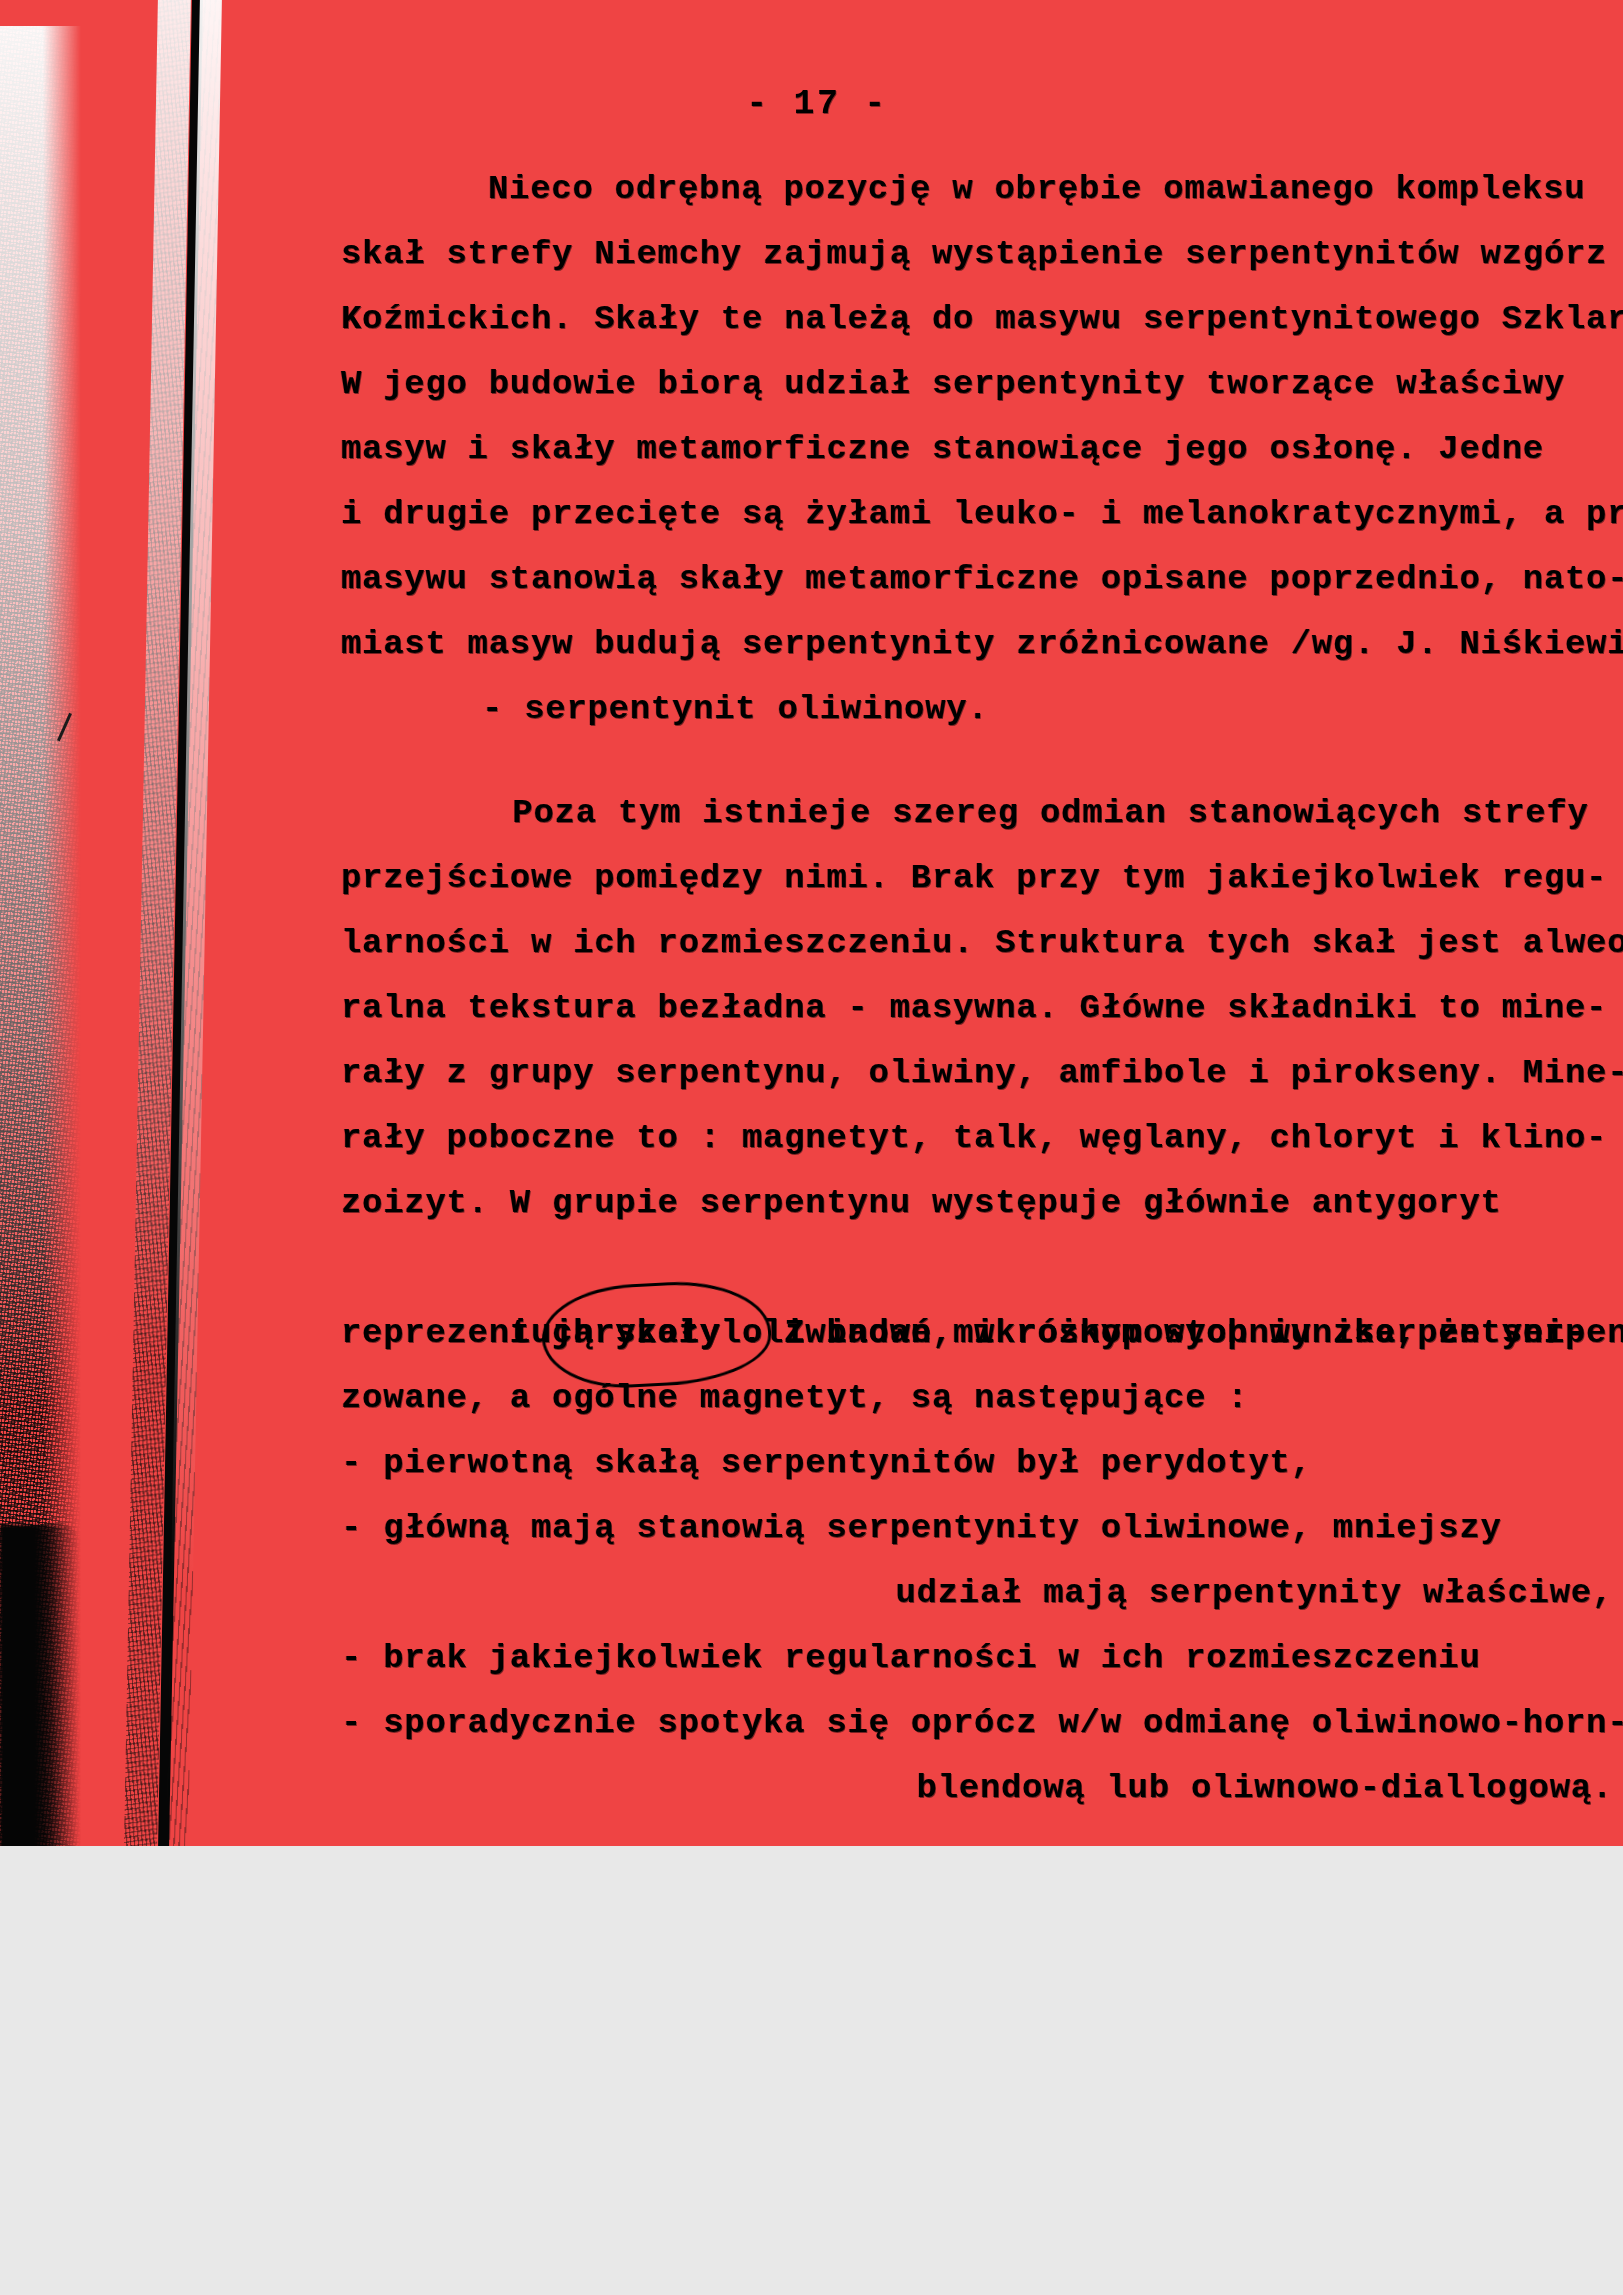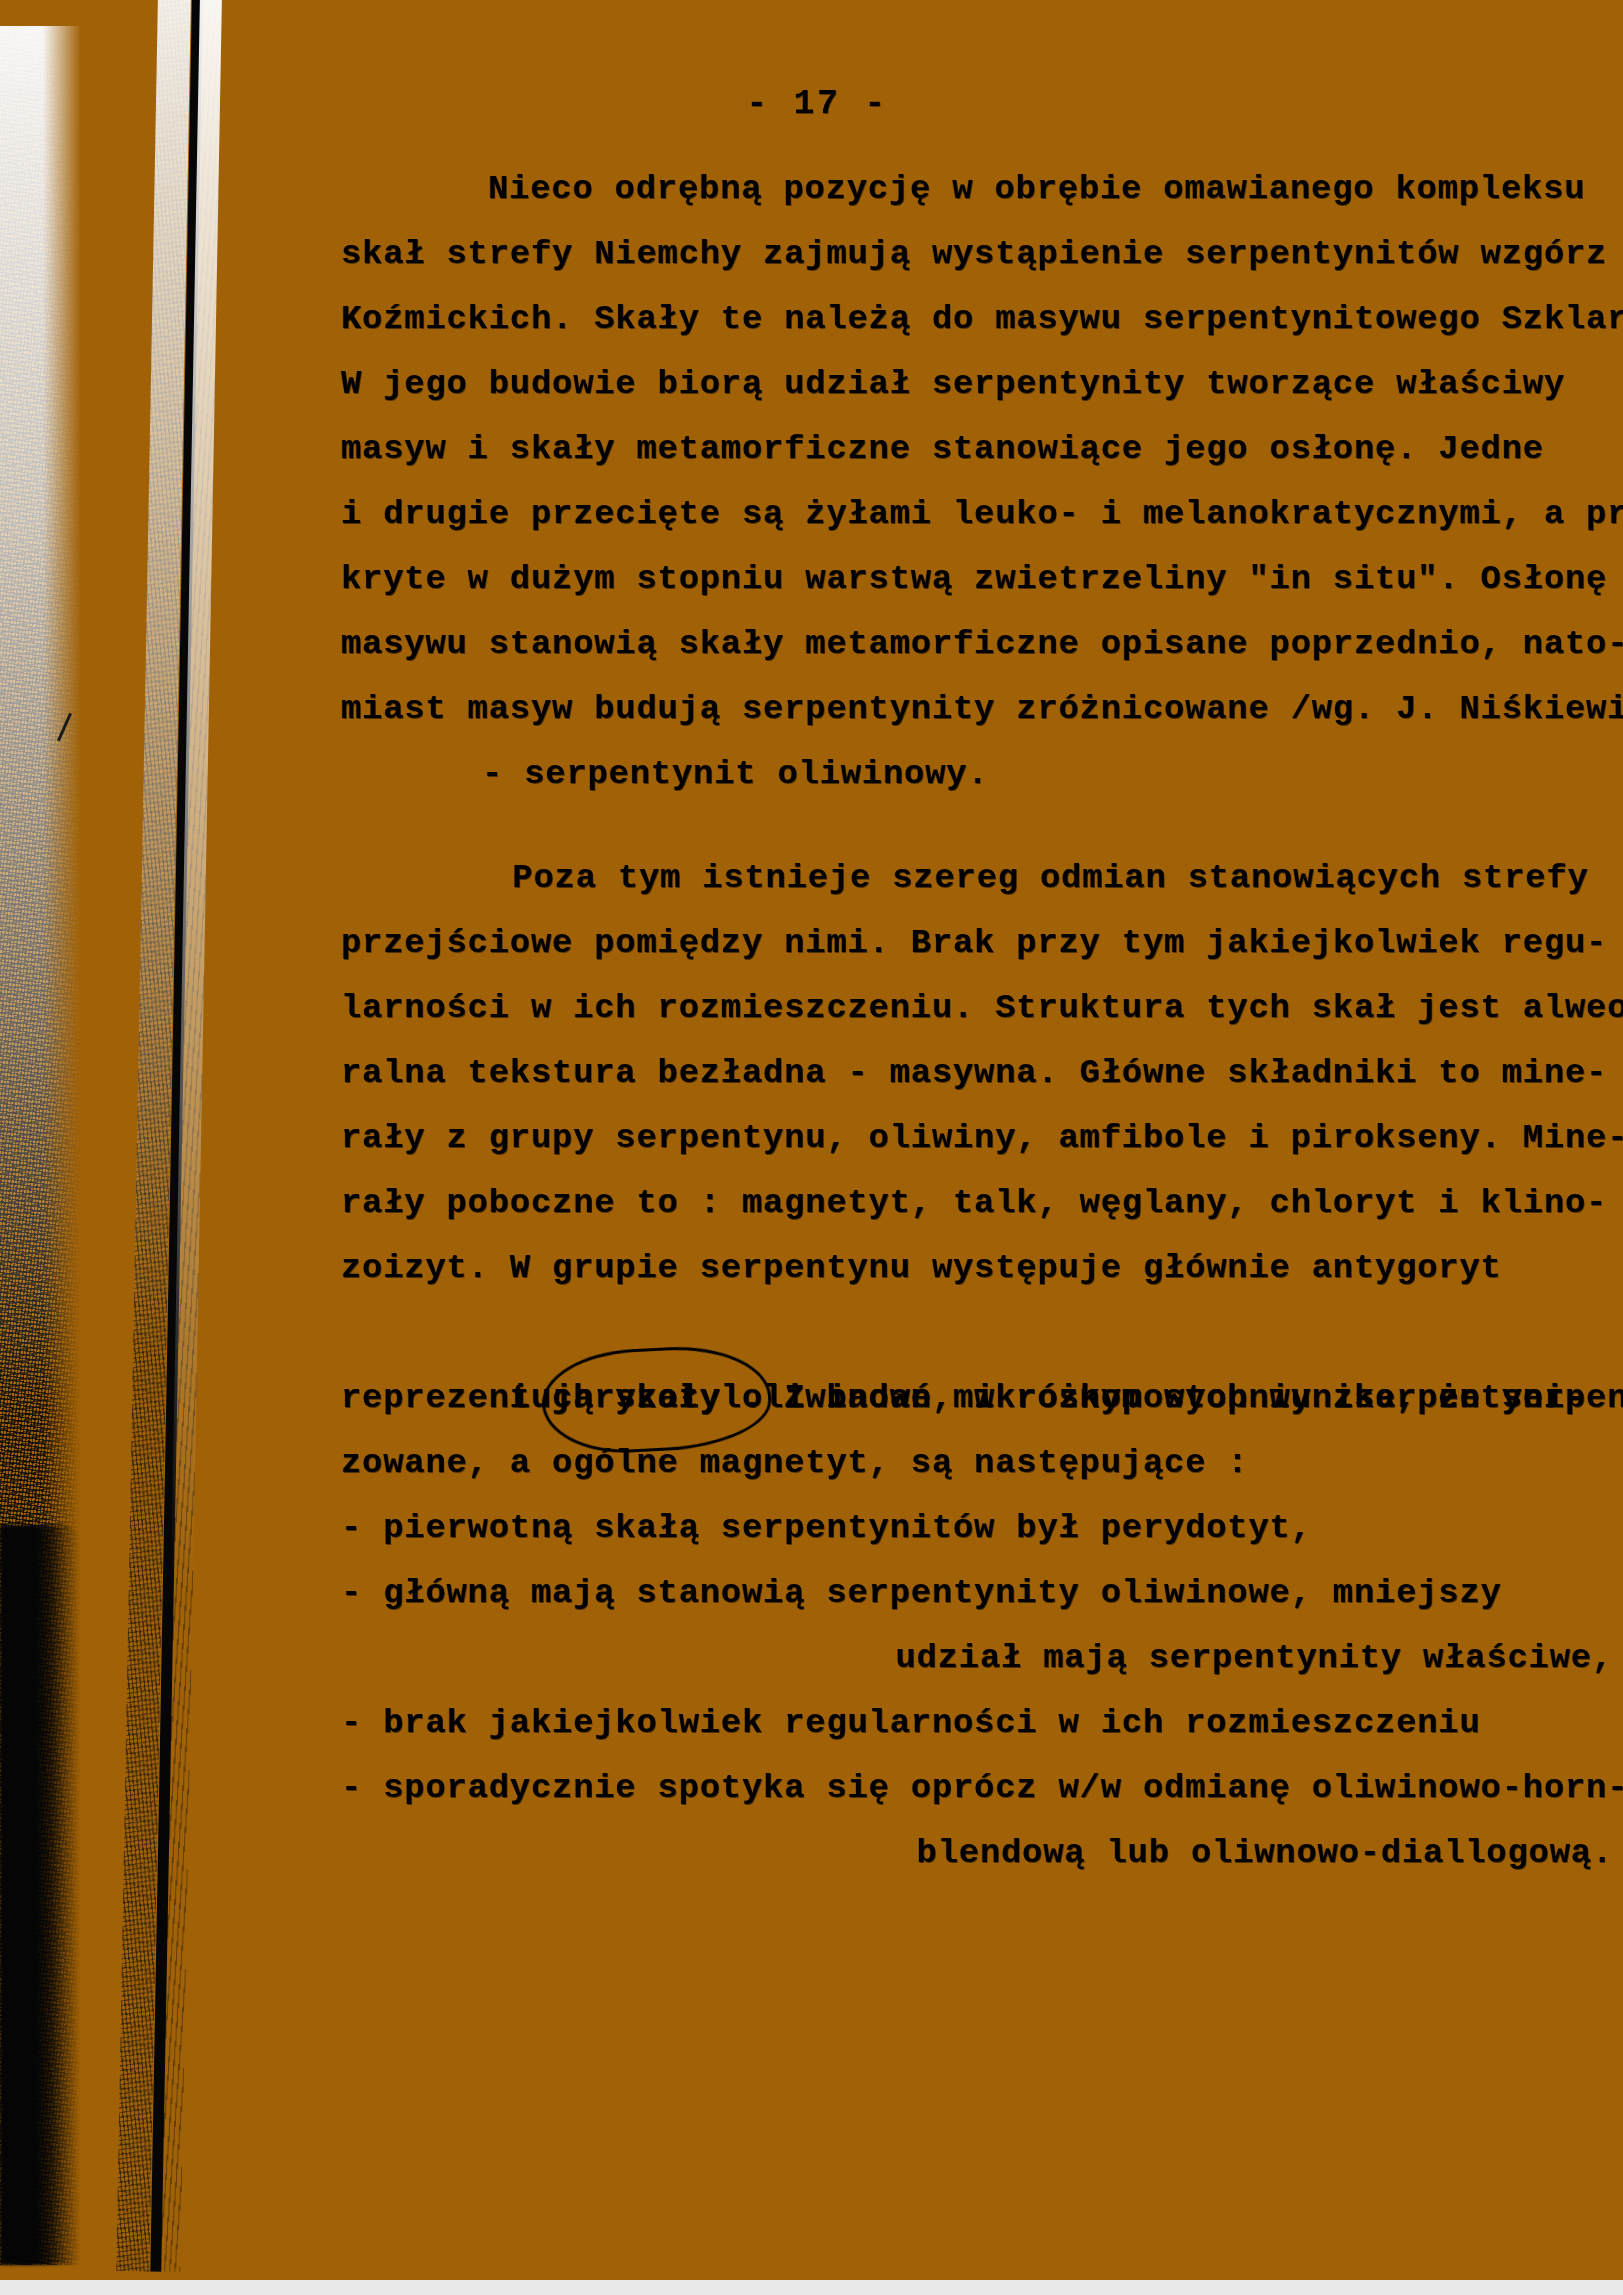--- a/index.html
+++ b/index.html
@@ -3,22 +3,22 @@
 <meta charset="utf-8">
 <style>
   html, body {
     margin: 0;
     padding: 0;
     background: #e8e8e8;
   }
   .page {
     position: relative;
     width: 1623px;
-    height: 2280px;
-    background: #a16207;
+    height: 1846px;
+    background: #ef4444;
     overflow: hidden;
     font-family: "Liberation Mono", "DejaVu Sans Mono", monospace;
   }
 
   
   .edge-speckle {
     position: absolute;
     left: -3.9px; top: 26px;
     width: 85px; height: 2239px;
     background:
@@ -139,21 +139,20 @@
 
     <div class="page-number">- 17 -</div>
 
     <div class="body-text">
       <div class="line indent">Nieco odrębną pozycję w obrębie omawianego kompleksu</div>
       <div class="line">skał strefy Niemchy zajmują wystąpienie serpentynitów wzgórz</div>
       <div class="line">Koźmickich. Skały te należą do masywu serpentynitowego Szklar</div>
       <div class="line">W jego budowie biorą udział serpentynity tworzące właściwy</div>
       <div class="line">masyw i skały metamorficzne stanowiące jego osłonę. Jedne</div>
       <div class="line">i drugie przecięte są żyłami leuko- i melanokratycznymi, a pr</div>
-      <div class="line">kryte w dużym stopniu warstwą zwietrzeliny "in situ". Osłonę</div>
       <div class="line">masywu stanowią skały metamorficzne opisane poprzednio, nato-</div>
       <div class="line">miast masyw budują serpentynity zróżnicowane /wg. J. Niśkiewi</div>
       <div class="line list">- serpentynit oliwinowy.</div>
       <div class="line indent para-gap">Poza tym istnieje szereg odmian stanowiących strefy</div>
       <div class="line">przejściowe pomiędzy nimi. Brak przy tym jakiejkolwiek regu-</div>
       <div class="line">larności w ich rozmieszczeniu. Struktura tych skał jest alweo</div>
       <div class="line">ralna tekstura bezładna - masywna. Główne składniki to mine-</div>
       <div class="line">rały z grupy serpentynu, oliwiny, amfibole i pirokseny. Mine-</div>
       <div class="line">rały poboczne to : magnetyt, talk, węglany, chloryt i klino-</div>
       <div class="line">zoizyt. W grupie serpentynu występuje głównie antygoryt</div>

